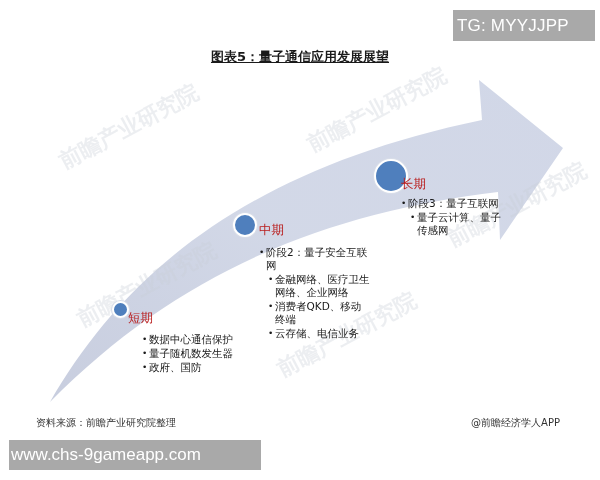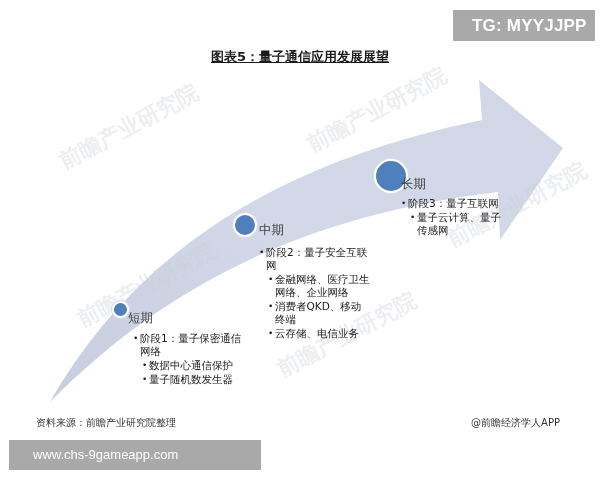--- a/index.html
+++ b/index.html
@@ -3,50 +3,50 @@
   <meta charset="utf-8">
   <style>
     * { box-sizing: border-box; margin: 0; padding: 0; }
     html, body { width: 600px; height: 480px; background: #ffffff; overflow: hidden; }
     body { position: relative; font-family: "DejaVu Sans", "Liberation Sans", sans-serif; color: #222; }
 
     .tg-badge {
       position: absolute; left: 453px; top: 10px; width: 142px; height: 31px;
       background: #a9a9a9; color: #ffffff;
       font-family: "Liberation Sans", sans-serif; font-size: 17px;
-      line-height: 31px; padding-left: 19px; letter-spacing: 0.2px; font-weight: bold;
+      line-height: 31px; padding-left: 4px; letter-spacing: 0.2px;
     }
     .title {
       position: absolute; left: 0; width: 600px; top: 48px; text-align: center;
       font-size: 13px; font-weight: bold; color: #1a1a1a; text-decoration: underline;
     }
     svg.arrow { position: absolute; left: 0; top: 0; }
 
     .watermark {
       position: absolute; color: rgba(200, 205, 215, 0.35);
       font-size: 22px; font-weight: bold; transform: rotate(-28deg);
       white-space: nowrap; pointer-events: none;
     }
 
     .node { position: absolute; border-radius: 50%; background: #4f7fbd; border: 2px solid #ffffff; box-shadow: 0 0 0 1px #d8dde8; }
-    .phase-label { position: absolute; font-size: 12.5px; color: #404040; }
+    .phase-label { position: absolute; font-size: 12.5px; color: #b91c1c; }
 
     .block { position: absolute; font-size: 10.5px; line-height: 13px; color: #1a1a1a; }
     .block .lvl1 { position: relative; padding-left: 7px; }
     .block .lvl1::before { content: "•"; position: absolute; left: 0; top: 0; font-size: 9px; }
     .block .lvl2 { position: relative; padding-left: 16px; margin-top: 1px; }
     .block .lvl2::before { content: "•"; position: absolute; left: 9px; top: 0; font-size: 9px; }
 
     .source { position: absolute; left: 36px; top: 416px; font-size: 10px; color: #333; }
     .brand { position: absolute; right: 40px; top: 416px; font-size: 10px; color: #333; margin-left: 24px; }
     .url-badge {
       position: absolute; left: 9px; top: 440px; width: 252px; height: 30px;
       background: #a9a9a9; color: #ffffff;
-      font-family: "Liberation Sans", sans-serif; font-size: 13px;
-      line-height: 30px; padding-left: 24px;
+      font-family: "Liberation Sans", sans-serif; font-size: 17px;
+      line-height: 30px; padding-left: 2px;
     }
   </style>
 </head>
 <body>
 
 <svg class="arrow" width="600" height="480" viewBox="0 0 600 480">
   <defs>
     <linearGradient id="arrowGrad" x1="0" y1="1" x2="1" y2="0">
       <stop offset="0" stop-color="#c5cbdd"></stop>
       <stop offset="0.5" stop-color="#d0d6e6"></stop>
@@ -68,23 +68,23 @@
 <div class="watermark" style="left:270px; top:320px;">前瞻产业研究院</div>
 <div class="watermark" style="left:440px; top:190px;">前瞻产业研究院</div>
 
 <div class="tg-badge">TG: MYYJJPP</div>
 
 <div class="title">图表5：量子通信应用发展展望</div>
 
 <div class="node" style="left:112px; top:301px; width:17px; height:17px;"></div>
 <div class="phase-label" style="left:128px; top:310px;">短期</div>
 <div class="block" style="left:133px; top:332px; width:115px;">
-  <div class="lvl1">阶段1：量子保密通信网络</div>
   <div class="lvl2">数据中心通信保护</div>
   <div class="lvl2">量子随机数发生器</div>
+  <div class="lvl2">政府、国防</div>
 </div>
 
 <div class="node" style="left:233px; top:213px; width:24px; height:24px;"></div>
 <div class="phase-label" style="left:259px; top:222px;">中期</div>
 <div class="block" style="left:259px; top:246px; width:112px;">
   <div class="lvl1">阶段2：量子安全互联网</div>
   <div class="lvl2">金融网络、医疗卫生网络、企业网络</div>
   <div class="lvl2">消费者QKD、移动终端</div>
   <div class="lvl2">云存储、电信业务</div>
 </div>

